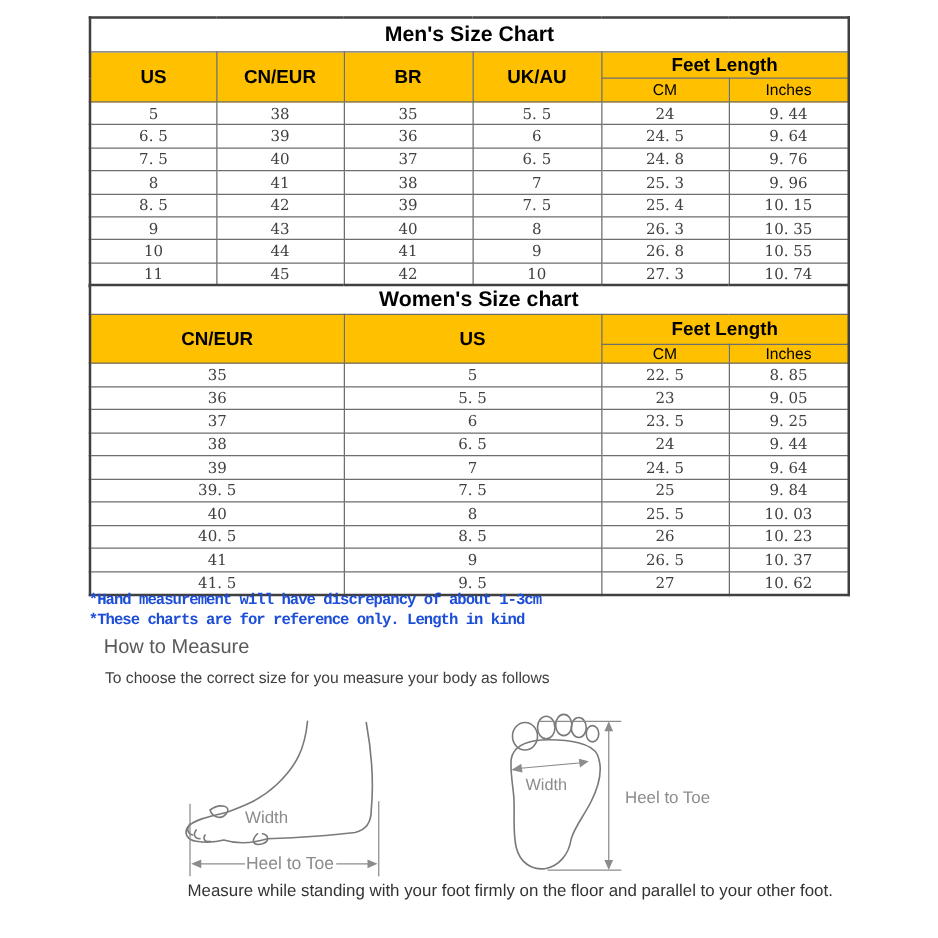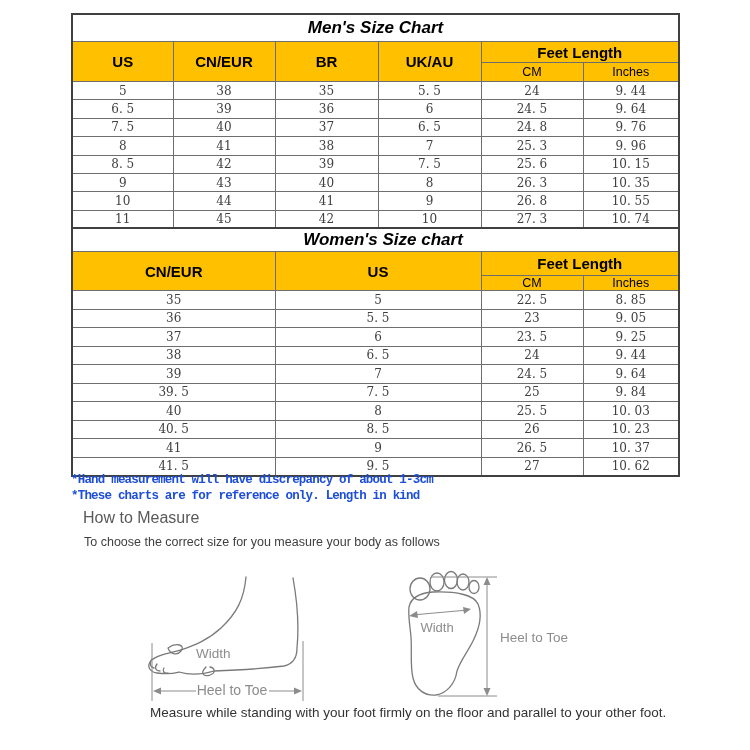--- a/index.html
+++ b/index.html
@@ -5,21 +5,21 @@
   html,body{margin:0;padding:0;background:#fff;}
   .page{position:relative;width:750px;height:750px;background:#ffffff;
         font-family:"Liberation Sans",sans-serif;overflow:hidden;}
 
   table.size{position:absolute;left:71px;width:608px;border-collapse:collapse;
              table-layout:fixed;border:2px solid #404040;}
   table.men{top:13px;}
   table.women{top:227px;}
   th,td{border:1px solid #6e6e6e;padding:0;text-align:center;vertical-align:middle;}
   th.table-title{height:26px;font-size:17px;font-weight:bold;color:#000;background:#fff;
-                 font-family:"Liberation Sans",sans-serif;font-style:italic;}
+                 font-family:"Liberation Sans",sans-serif;}
   table.women th.table-title{height:22px;padding-left:15px;}
   th.hdr{background:#FFC000;font-size:15px;font-weight:bold;color:#000;}
   tr.hdr-top{height:21px;padding-left:48px;}
   tr.hdr-sub{height:19px;}
   table.women tr.hdr-top{height:24px;}
   table.women tr.hdr-sub{height:15px;}
   th.sub{background:#FFC000;font-size:12.5px;font-weight:normal;color:#000;}
   tbody td{height:17.4px;font-family:"DejaVu Serif",serif;font-size:12px;
            color:#404040;line-height:1;}
   table.women tbody td{height:17.5px;}
@@ -98,21 +98,21 @@
           <td>38</td>
           <td>7</td>
           <td>25. 3</td>
           <td>9. 96</td>
         </tr>
         <tr>
           <td>8. 5</td>
           <td>42</td>
           <td>39</td>
           <td>7. 5</td>
-          <td>25. 6</td>
+          <td>25. 4</td>
           <td>10. 15</td>
         </tr>
         <tr>
           <td>9</td>
           <td>43</td>
           <td>40</td>
           <td>8</td>
           <td>26. 3</td>
           <td>10. 35</td>
         </tr>

